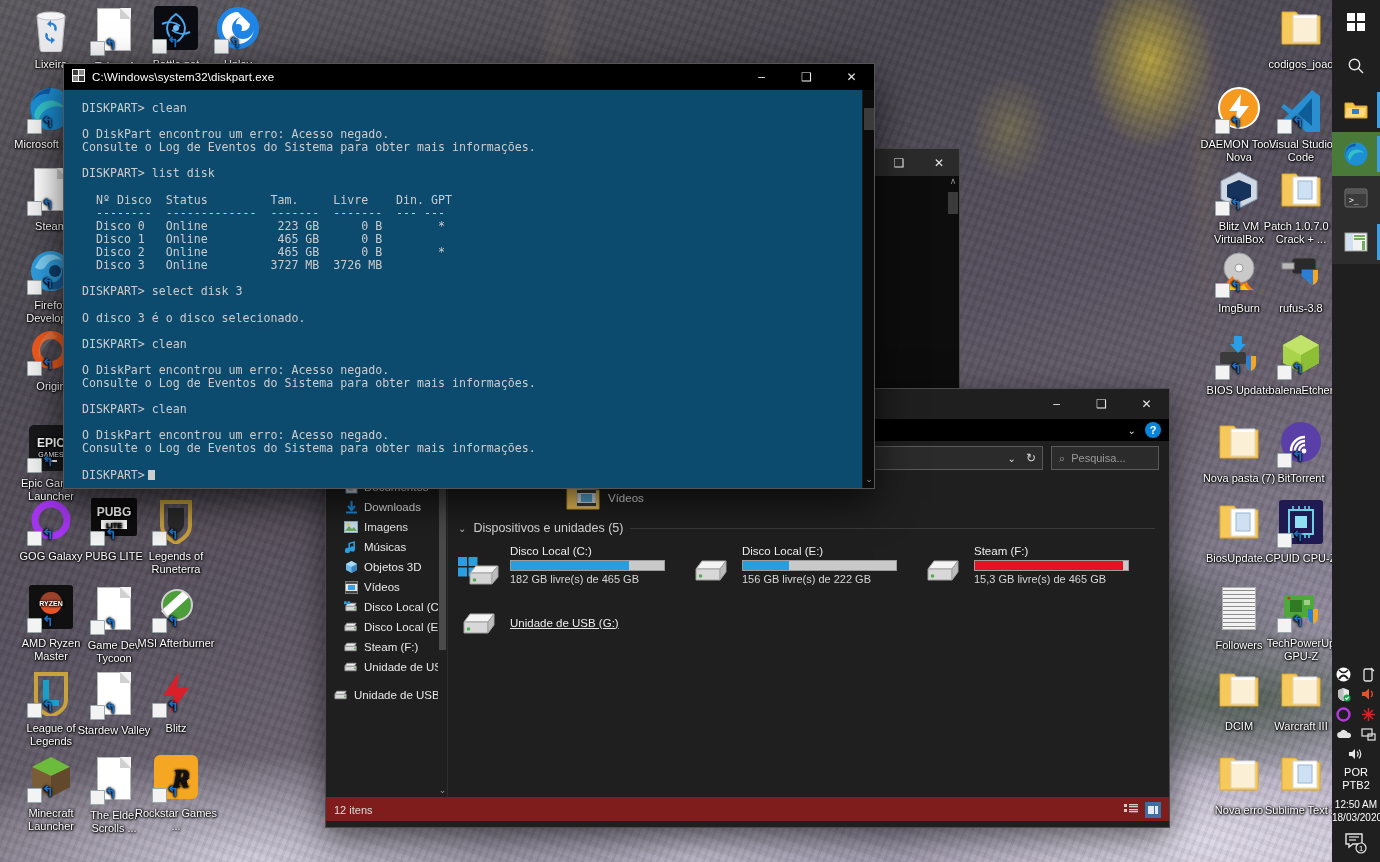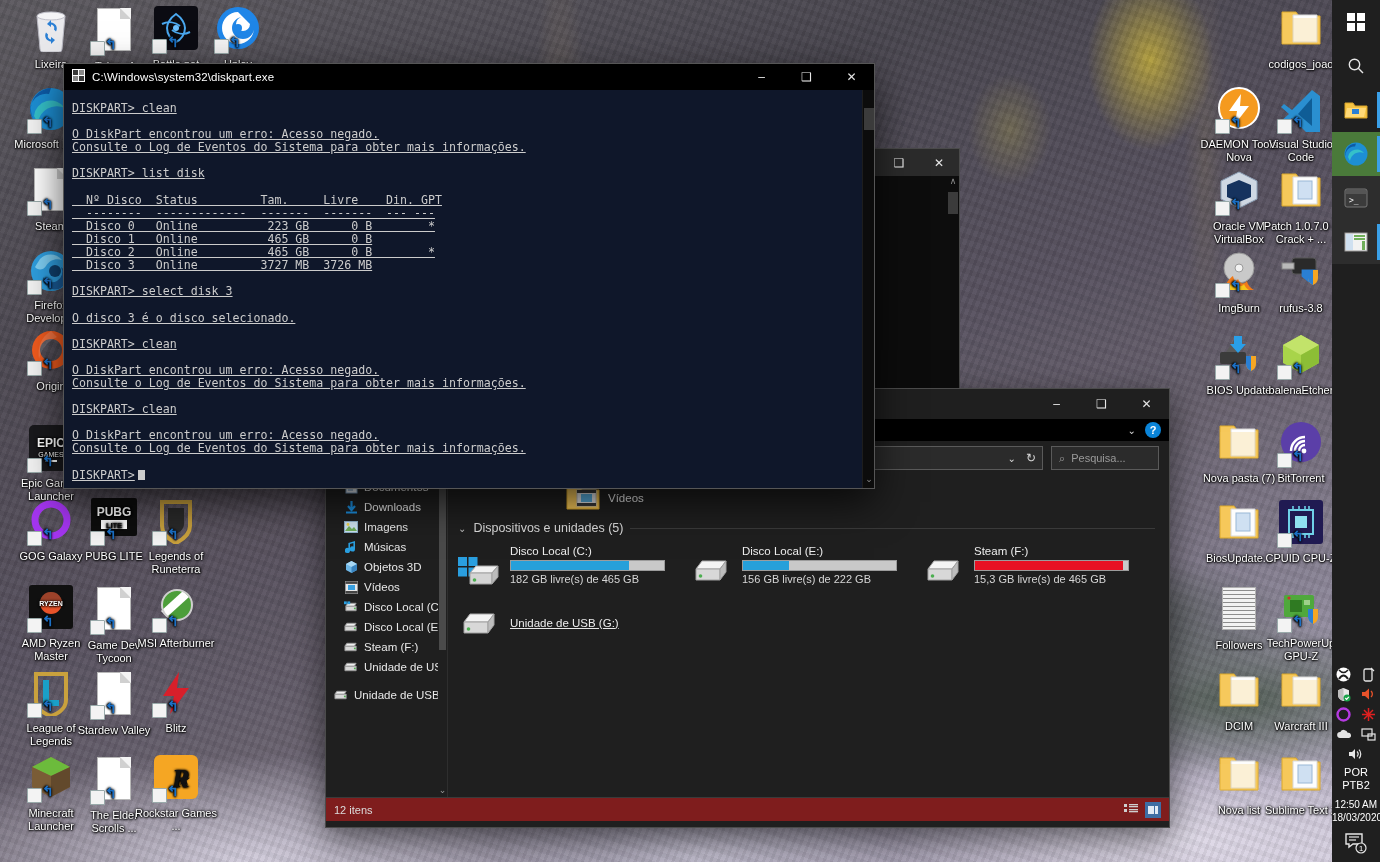--- a/index.html
+++ b/index.html
@@ -73,24 +73,24 @@
   .titlebar{ display:flex; align-items:center; height:22px;text-align:center; }
   .wbtn{ width:45px;height:22px;display:flex;align-items:center;justify-content:center;
          color:#e8e8e8;font-size:12px; }
 
   
   #console{ left:64px; top:64px; width:810px; height:424px;
             box-shadow:0 0 0 1px #565656, 0 14px 38px rgba(0,0,0,.7); }
   #console .titlebar{ background:#000; height:26px; padding-left:8px; color:#fff; }
   #console .ttl{ font-size:11.5px; margin-left:7px; letter-spacing:.1px; }
   #console .body{
-    background:#0f172a; height:398px; color:#ccc;
+    background:#0c4a6e; height:398px; color:#ccc;
     font-family:"DejaVu Sans Mono","Liberation Mono",monospace;
-    font-size:11.6px; line-height:13.1px; padding:12px 0 0 8px; white-space:pre;
-    position:relative; overflow:hidden;text-decoration:underline;
+    font-size:11.6px; line-height:13.1px; padding:12px 0 0 18px; white-space:pre;
+    position:relative; overflow:hidden;
   }
   #console .sb{
     position:absolute;right:0;top:0;width:12px;height:398px;background:#0c0c0c;
     border-left:1px solid #1d1d1d;
   }
   #console .sb .arr{ color:#8a8a8a;font-size:9px;text-align:center;font-family:"Liberation Sans",sans-serif; }
   #console .sb .thumb{ position:absolute;left:1px;top:18px;width:10px;height:22px;background:#3b3b3b; }
   .caret{ display:inline-block;width:7px;height:10px;background:#ccc;vertical-align:-1px;margin-left:3px; }
 
   
@@ -357,21 +357,21 @@
           <path d="M34 4 L14 24 L6 18 L3 21 L11 28 L3 35 L6 38 L14 32 L34 52 L42 46 V10 Z" fill="#2a8fd0"></path>
           <path d="M34 12 L20 28 L34 40 Z" fill="#0f5d96"></path>
         </svg><span class="shortcut"></span></div>
       <span class="lbl">Visual Studio Code</span>
     </div>
     <div class="dicon" style="left: 1198px; top: 168px;">
       <div class="glyph"><svg width="44" height="44" viewBox="0 0 44 44">
           <path d="M22 4 L40 13 v18 L22 40 L4 31 V13 Z" fill="#cfd8e3" stroke="#8ea2b8"></path>
           <path d="M22 12 L34 17 v12 L22 34 L10 29 V17 Z" fill="#16335e"></path>
         </svg><span class="shortcut"></span></div>
-      <span class="lbl">Oracle VM VirtualBox</span>
+      <span class="lbl">Blitz VM VirtualBox</span>
     </div>
     <div class="dicon" style="left: 1260px; top: 168px;">
       <div class="glyph"><svg width="44" height="42" viewBox="0 0 44 42">
           <path d="M3 6 h14 l3 4 h21 v28 H3 Z" fill="#f6c85a" stroke="#d9a72b"></path>
           <path d="M14 9 h24 v27 H14 Z" fill="#fdfdfd" stroke="#d8d8d8"></path>
           <rect x="19" y="13" width="14" height="18" fill="#cfe0f2" stroke="#9ab8d6"></rect>
         </svg></div>
       <span class="lbl">Patch 1.0.7.0 + Crack + ...</span>
     </div>
     <div class="dicon" style="left: 1198px; top: 250px;">
@@ -483,21 +483,21 @@
           <path d="M3 12 h38 v26 H3 Z" fill="#f8cd63" opacity=".25"></path>
         </svg></div>
       <span class="lbl">Warcraft III</span>
     </div>
     <div class="dicon" style="left: 1198px; top: 752px;">
       <div class="glyph"><svg width="44" height="42" viewBox="0 0 44 42">
           <path d="M3 6 h14 l3 4 h21 v28 H3 Z" fill="#f6c85a" stroke="#d9a72b"></path>
           <path d="M14 9 h24 v27 H14 Z" fill="#fdfdfd" stroke="#d8d8d8"></path>
           <path d="M3 12 h38 v26 H3 Z" fill="#f8cd63" opacity=".25"></path>
         </svg></div>
-      <span class="lbl">Nova list</span>
+      <span class="lbl">Nova erro</span>
     </div>
     <div class="dicon" style="left: 1260px; top: 752px;">
       <div class="glyph"><svg width="44" height="42" viewBox="0 0 44 42">
           <path d="M3 6 h14 l3 4 h21 v28 H3 Z" fill="#f6c85a" stroke="#d9a72b"></path>
           <path d="M14 9 h24 v27 H14 Z" fill="#fdfdfd" stroke="#d8d8d8"></path>
           <rect x="19" y="13" width="14" height="18" fill="#cfe0f2" stroke="#9ab8d6"></rect>
         </svg></div>
       <span class="lbl">Sublime Text 2</span>
     </div>
   </div>

